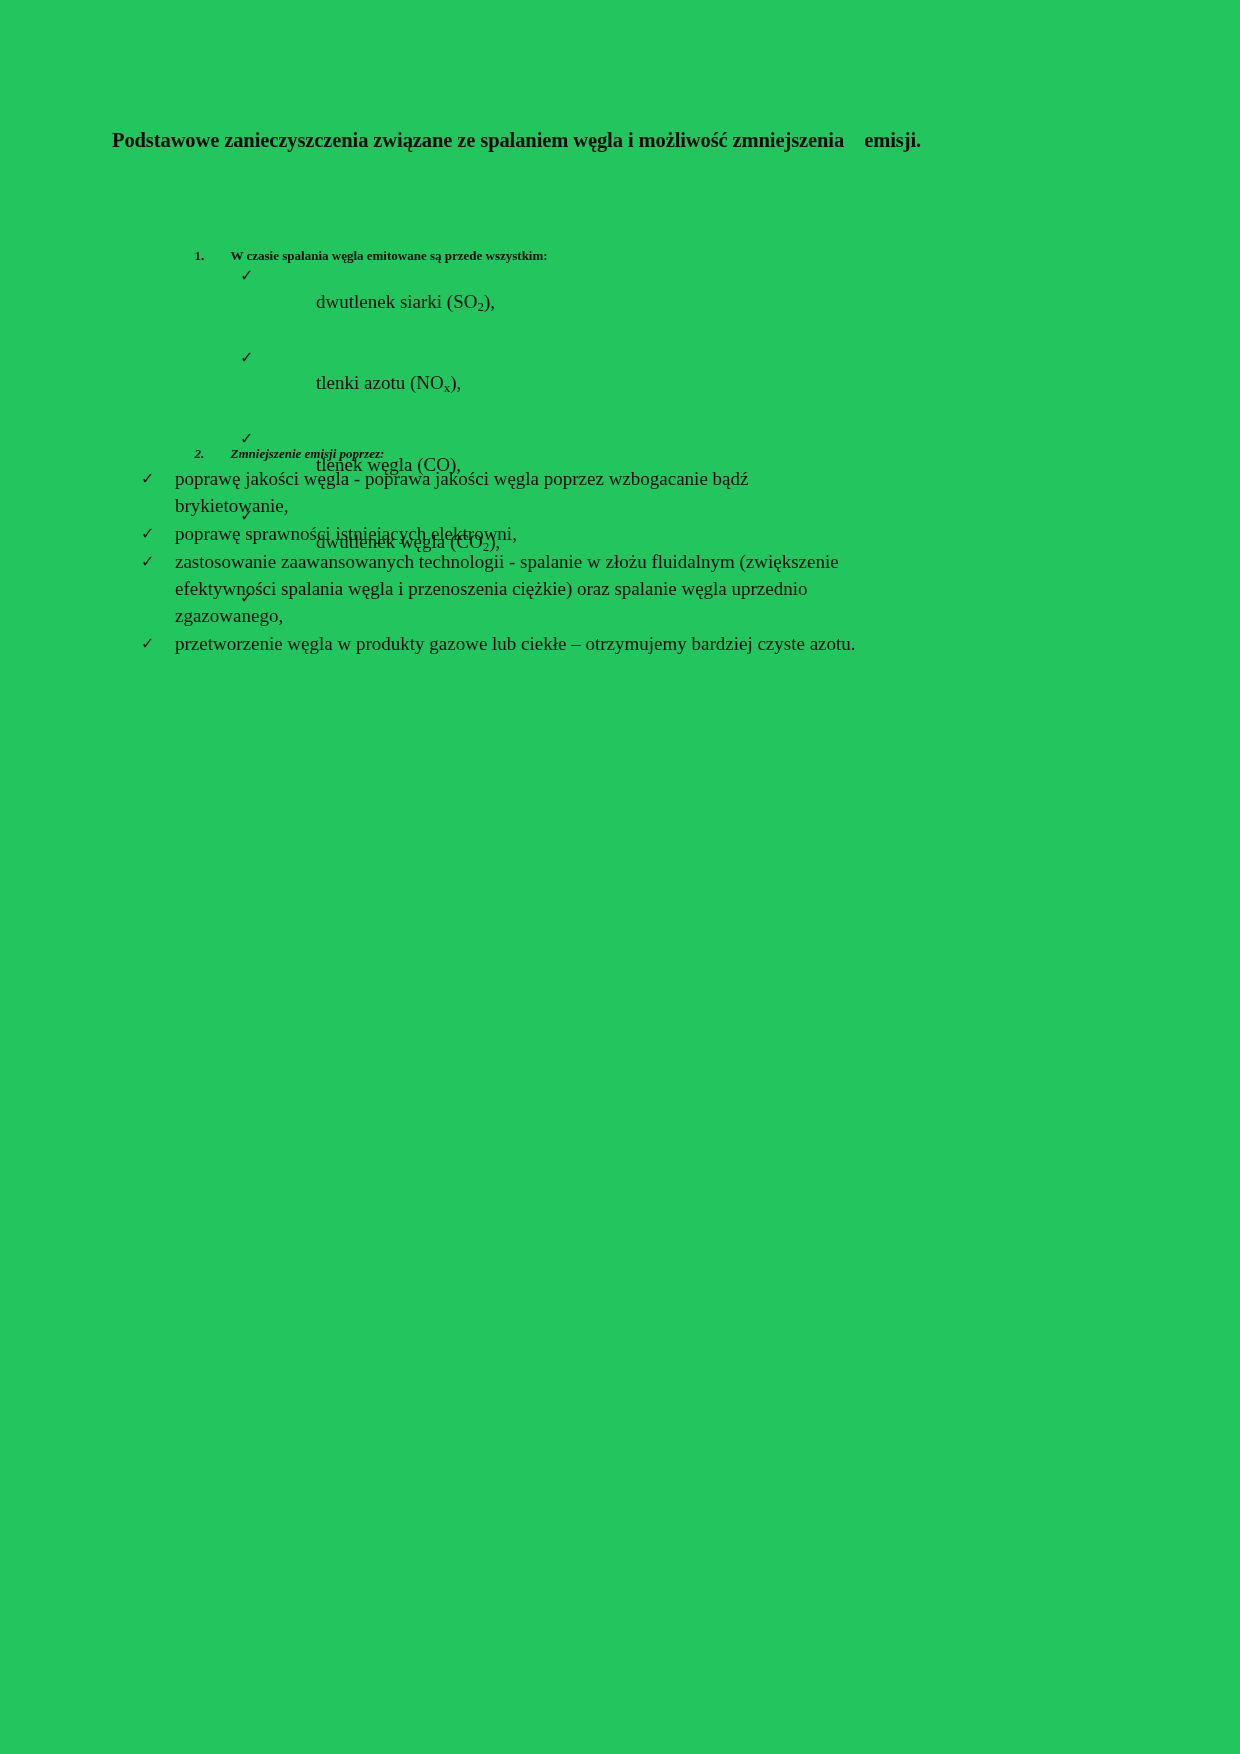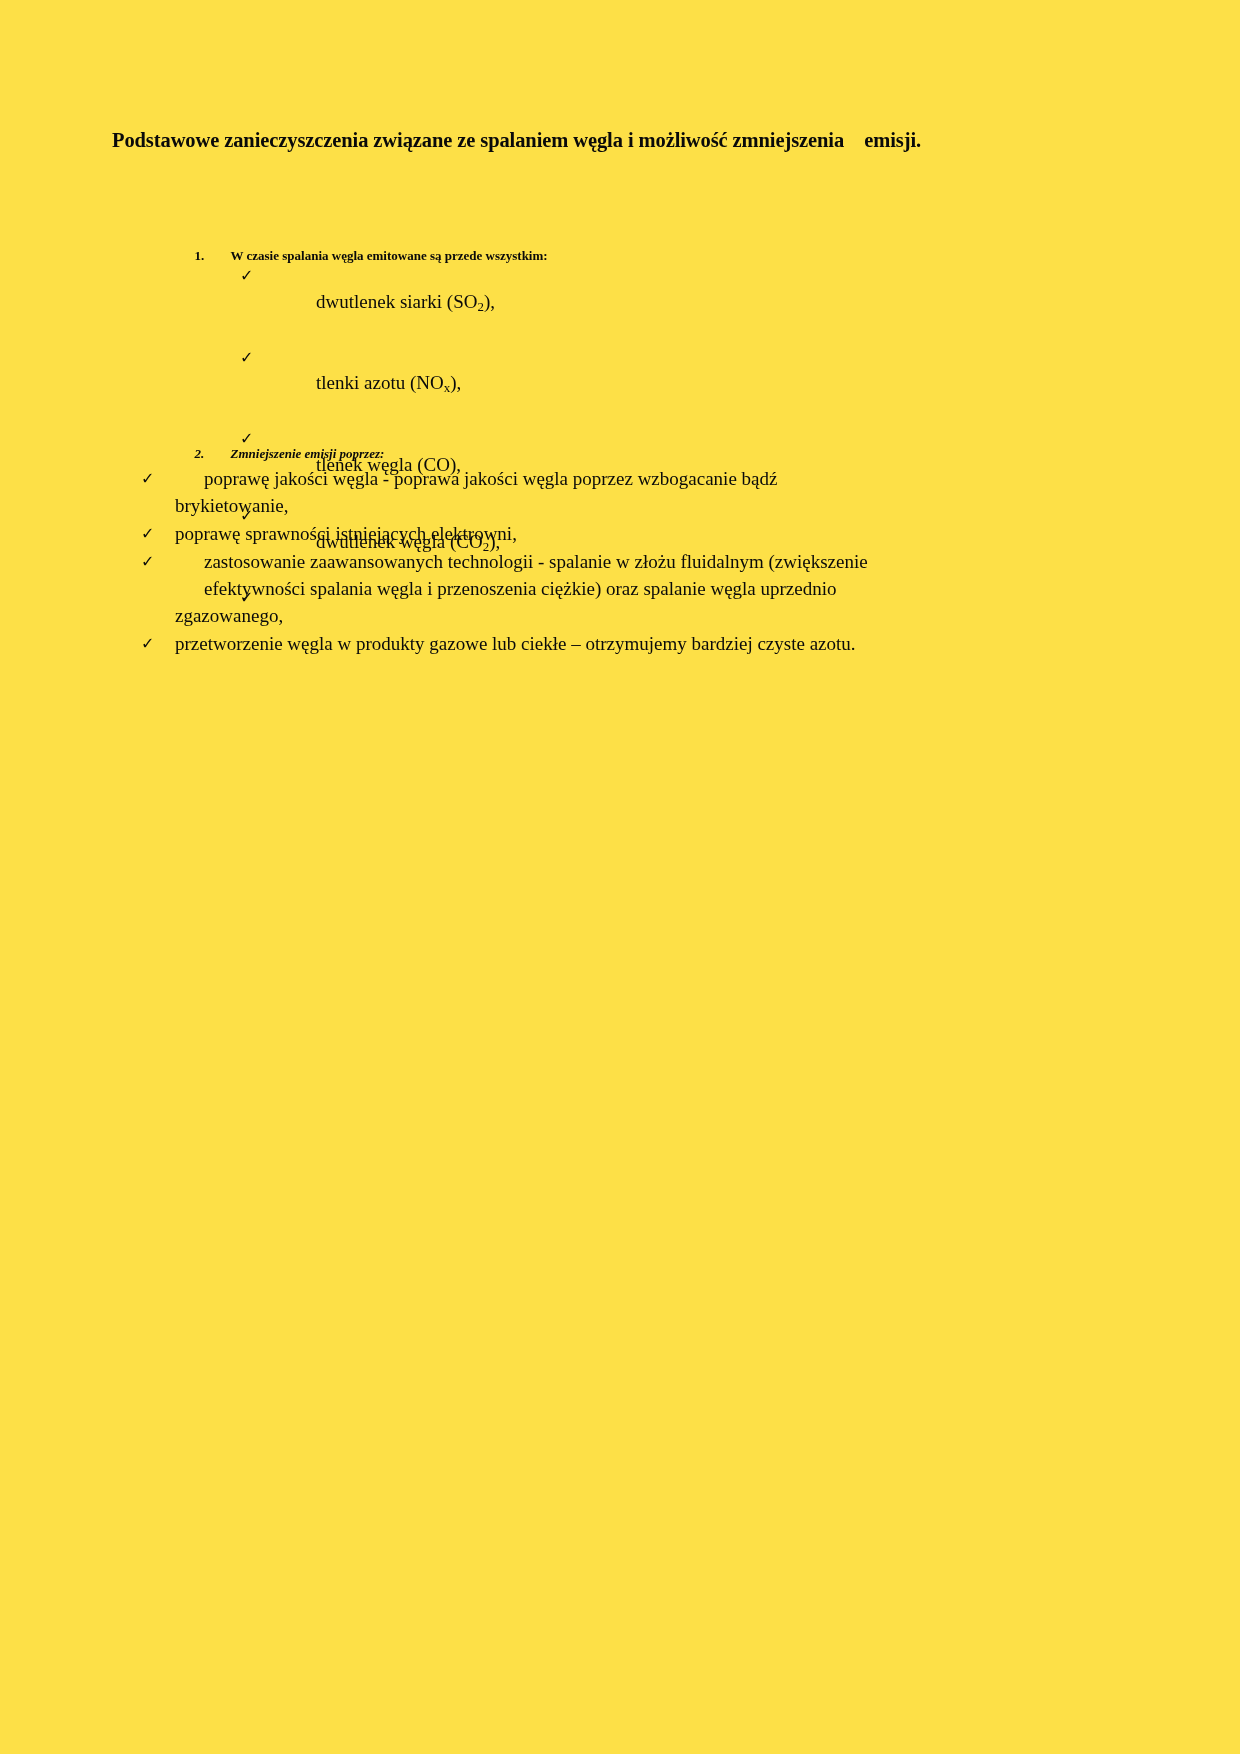--- a/index.html
+++ b/index.html
@@ -18,21 +18,21 @@
     height: 1754px;
     background: #fdfdfd;
     overflow: hidden;
   }
   .sheet {
     position: absolute;
     left: 0;
     top: 0;
     width: 1240px;
     height: 1754px;
-    background: #fde047;
+    background: #22c55e;
   }
 
   
   .doc-title {
     position: absolute;
     left: 112px;
     top: 128px;
     width: 1000px;
     font-size: 20.5px;
     font-weight: bold;
@@ -105,21 +105,20 @@
     margin-bottom: 1px;
   }
   .check-list-wide li .tick {
     left: 2px;
     line-height: 27px;
   }
   
   .stretch {
     display: inline-block;
     width: 100%;
-    margin-left: 29px;
   }
 
   sub {
     font-size: 0.68em;
     vertical-align: -0.22em;
   }
 </style>
 </head>
 <body>
 

